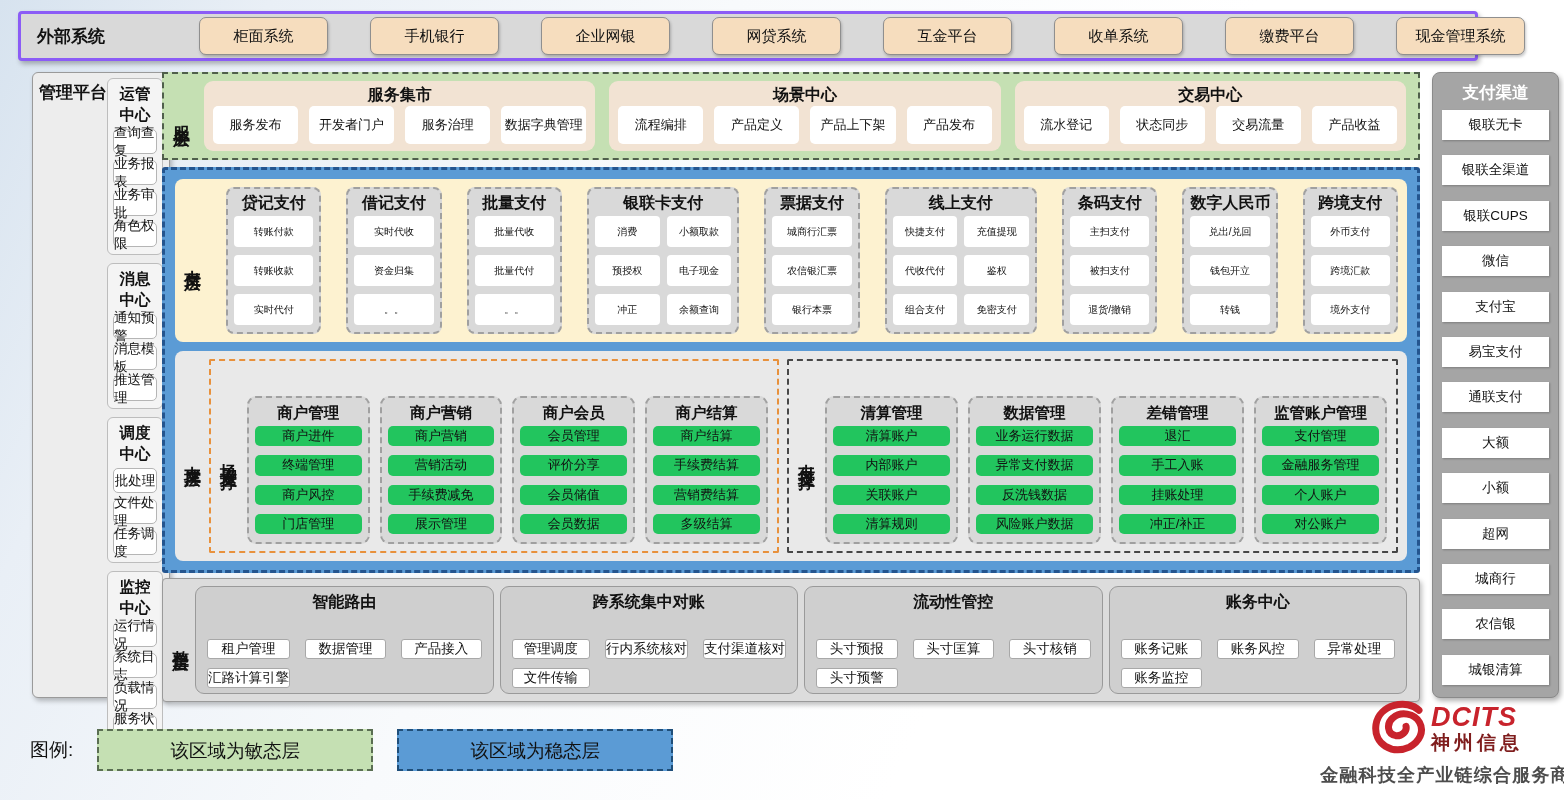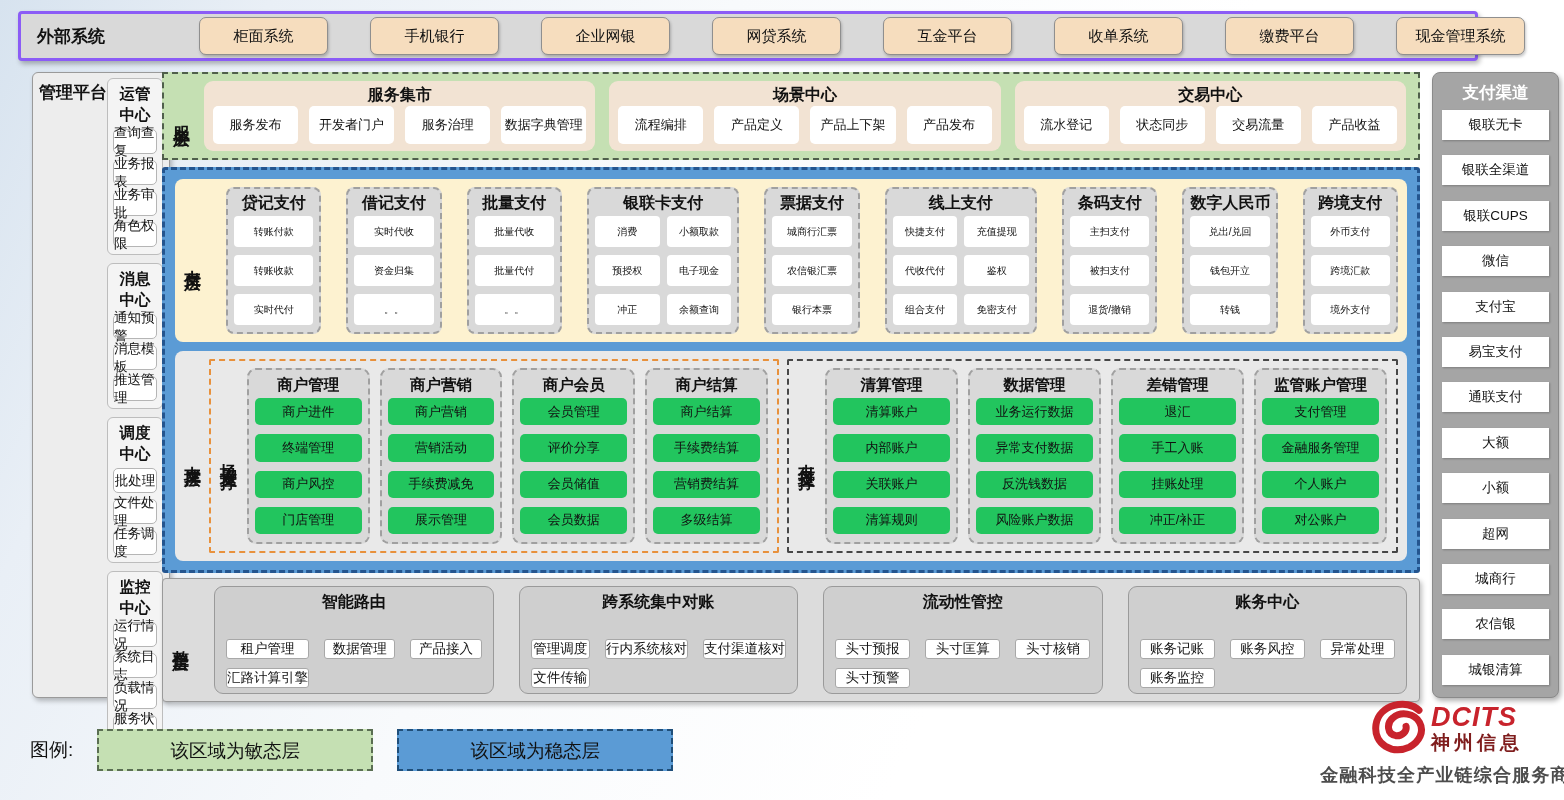--- a/index.html
+++ b/index.html
@@ -66,29 +66,29 @@
     font-size:10px;white-space:nowrap;min-width:0;}
   
   .support-layer{background:#e9e9e9;border-radius:8px;flex:1;display:flex;align-items:stretch;
     padding:8px 9px;gap:8px;box-sizing:border-box;}
   .support-layer > .v-label{align-self:center;}
   .support-section{border:2px dashed;border-radius:2px;display:flex;align-items:center;
     padding:7px 9px;gap:10px;box-sizing:border-box;}
   .support-section.orange{border-color:#e8913c;flex:0.93;}
   .support-section.dark{border-color:#474747;flex:1;}
   .sup-group{flex:1;background:#d9d9d9;border:2px dashed #a0a0a0;border-radius:9px;
-    align-self:stretch;padding:1px 6px 8px;box-sizing:border-box;display:flex;flex-direction:column;min-width:0;}
+    align-self:stretch;padding:1px 6px 8px;box-sizing:border-box;display:flex;flex-direction:column;min-width:0;margin-top:28px;}
   .sup-title{text-align:center;font-weight:bold;font-size:15.5px;line-height:27px;white-space:nowrap;}
   .sup-items{flex:1;display:flex;flex-direction:column;gap:9px;}
   .sup-btn{flex:1;background:#22c55e;border-radius:5px;display:flex;align-items:center;
     justify-content:center;font-size:13px;white-space:nowrap;}
   
   .integration-layer{position:absolute;left:0;top:506px;width:100%;height:124px;background:#dcdcdc;
     border:1px solid #9a9a9a;border-radius:4px;display:flex;align-items:center;padding:5px 12px 5px 9px;
-    gap:25px;box-sizing:border-box;box-shadow:2px 3px 5px rgba(0,0,0,.25);}
+    gap:6px;box-sizing:border-box;box-shadow:2px 3px 5px rgba(0,0,0,.25);}
   .int-group{flex:1;background:#cfcfcf;border:1px solid #9a9a9a;border-radius:9px;height:108px;
     padding:1px 11px 9px;box-sizing:border-box;display:flex;flex-direction:column;}
   .int-title{text-align:center;font-weight:bold;font-size:16px;line-height:27px;}
   .int-items{flex:1;display:grid;grid-template-columns:1fr 1fr 1fr;gap:9px 15px;margin-top:24px;}
   .int-btn{background:#fff;border:1px solid #a8a8a8;border-radius:3px;display:flex;align-items:center;
     justify-content:center;font-size:13.5px;white-space:nowrap;}
   
   .legend{position:absolute;left:30px;top:729px;display:flex;align-items:center;gap:24px;}
   .legend-label{font-size:19px;}
   .legend-box{width:276px;height:42px;display:flex;align-items:center;justify-content:center;

